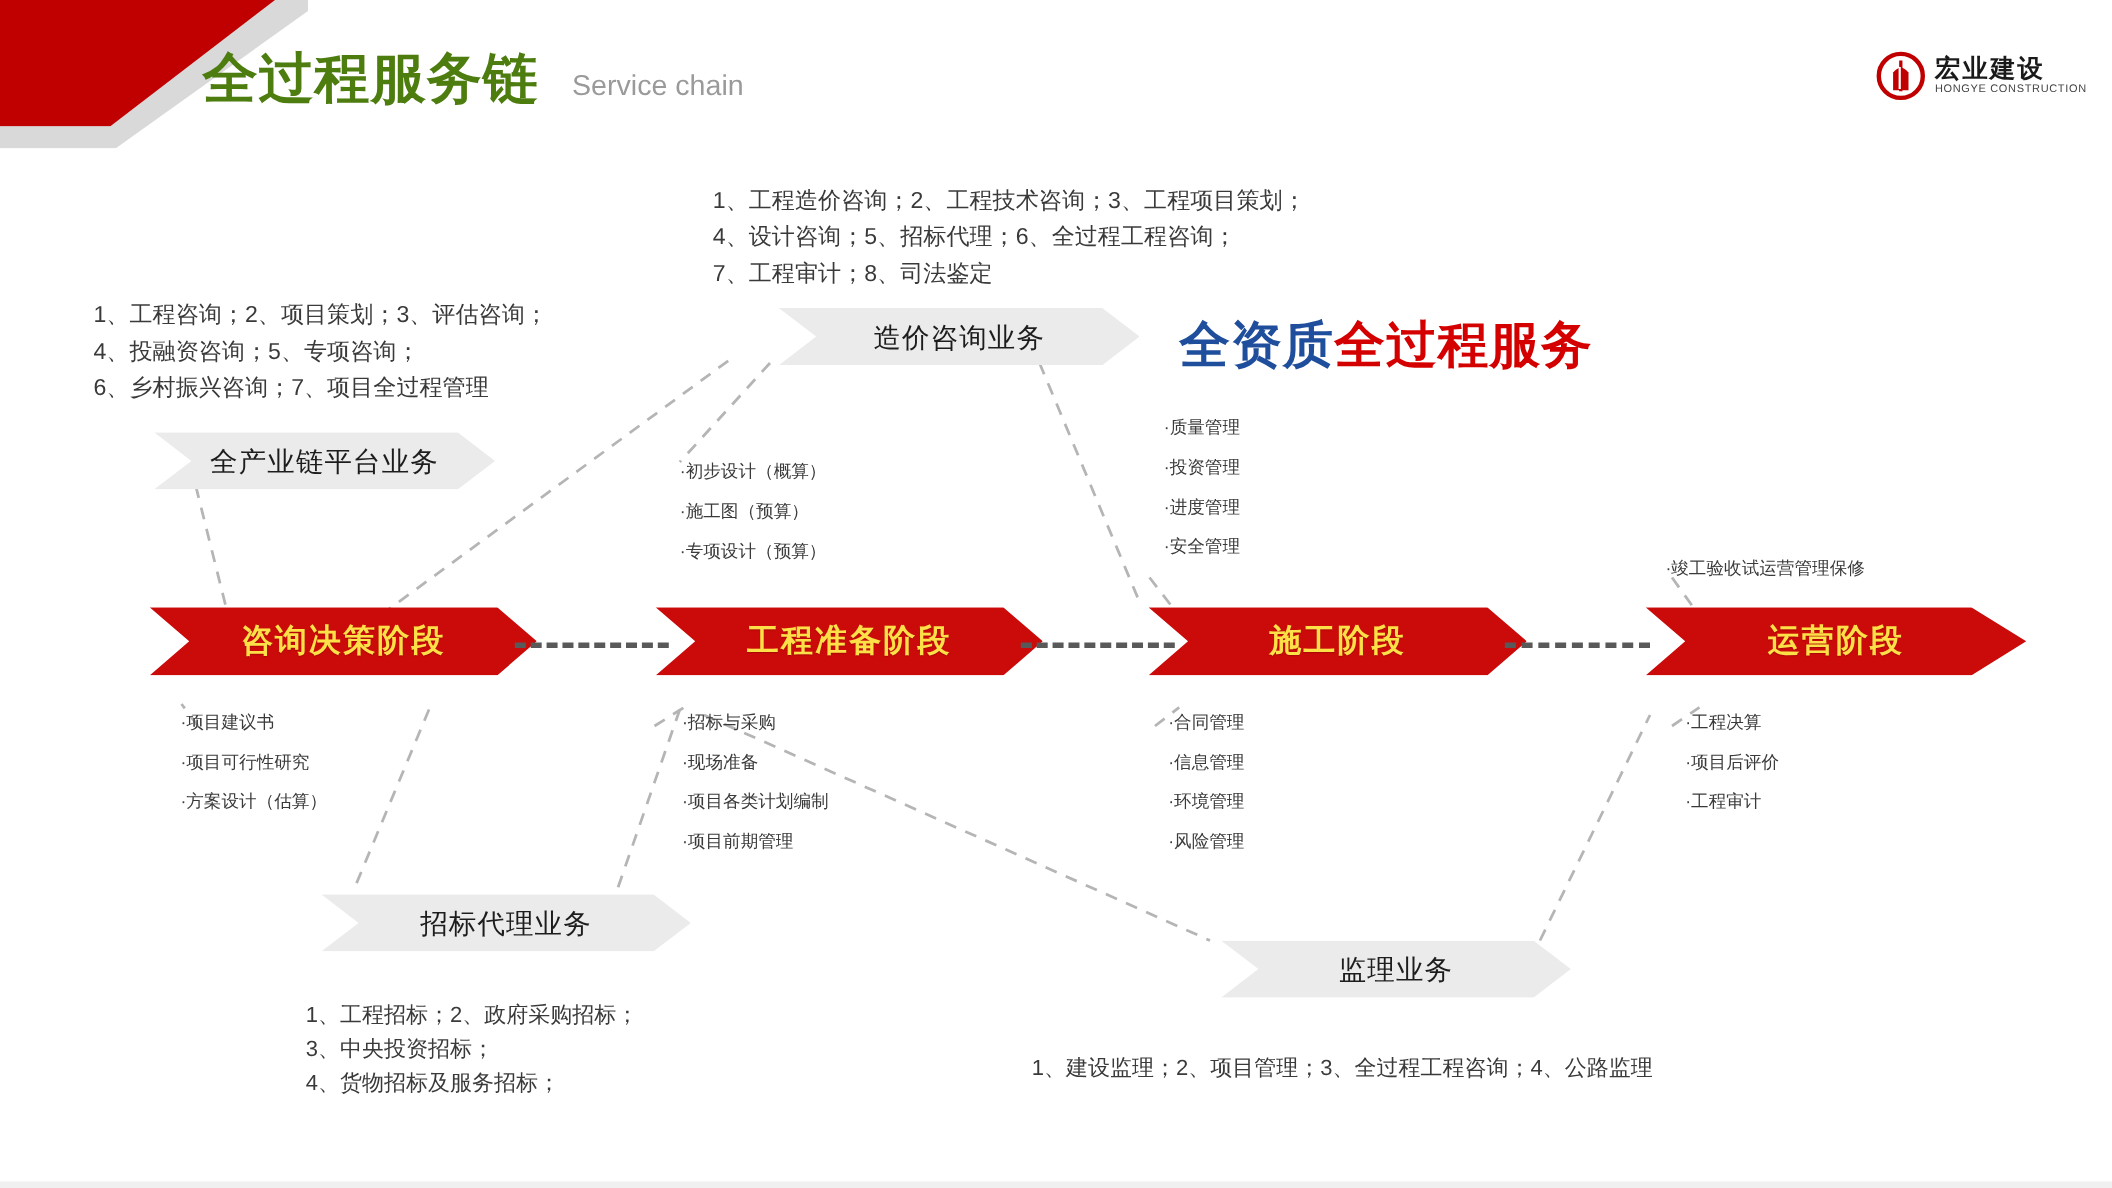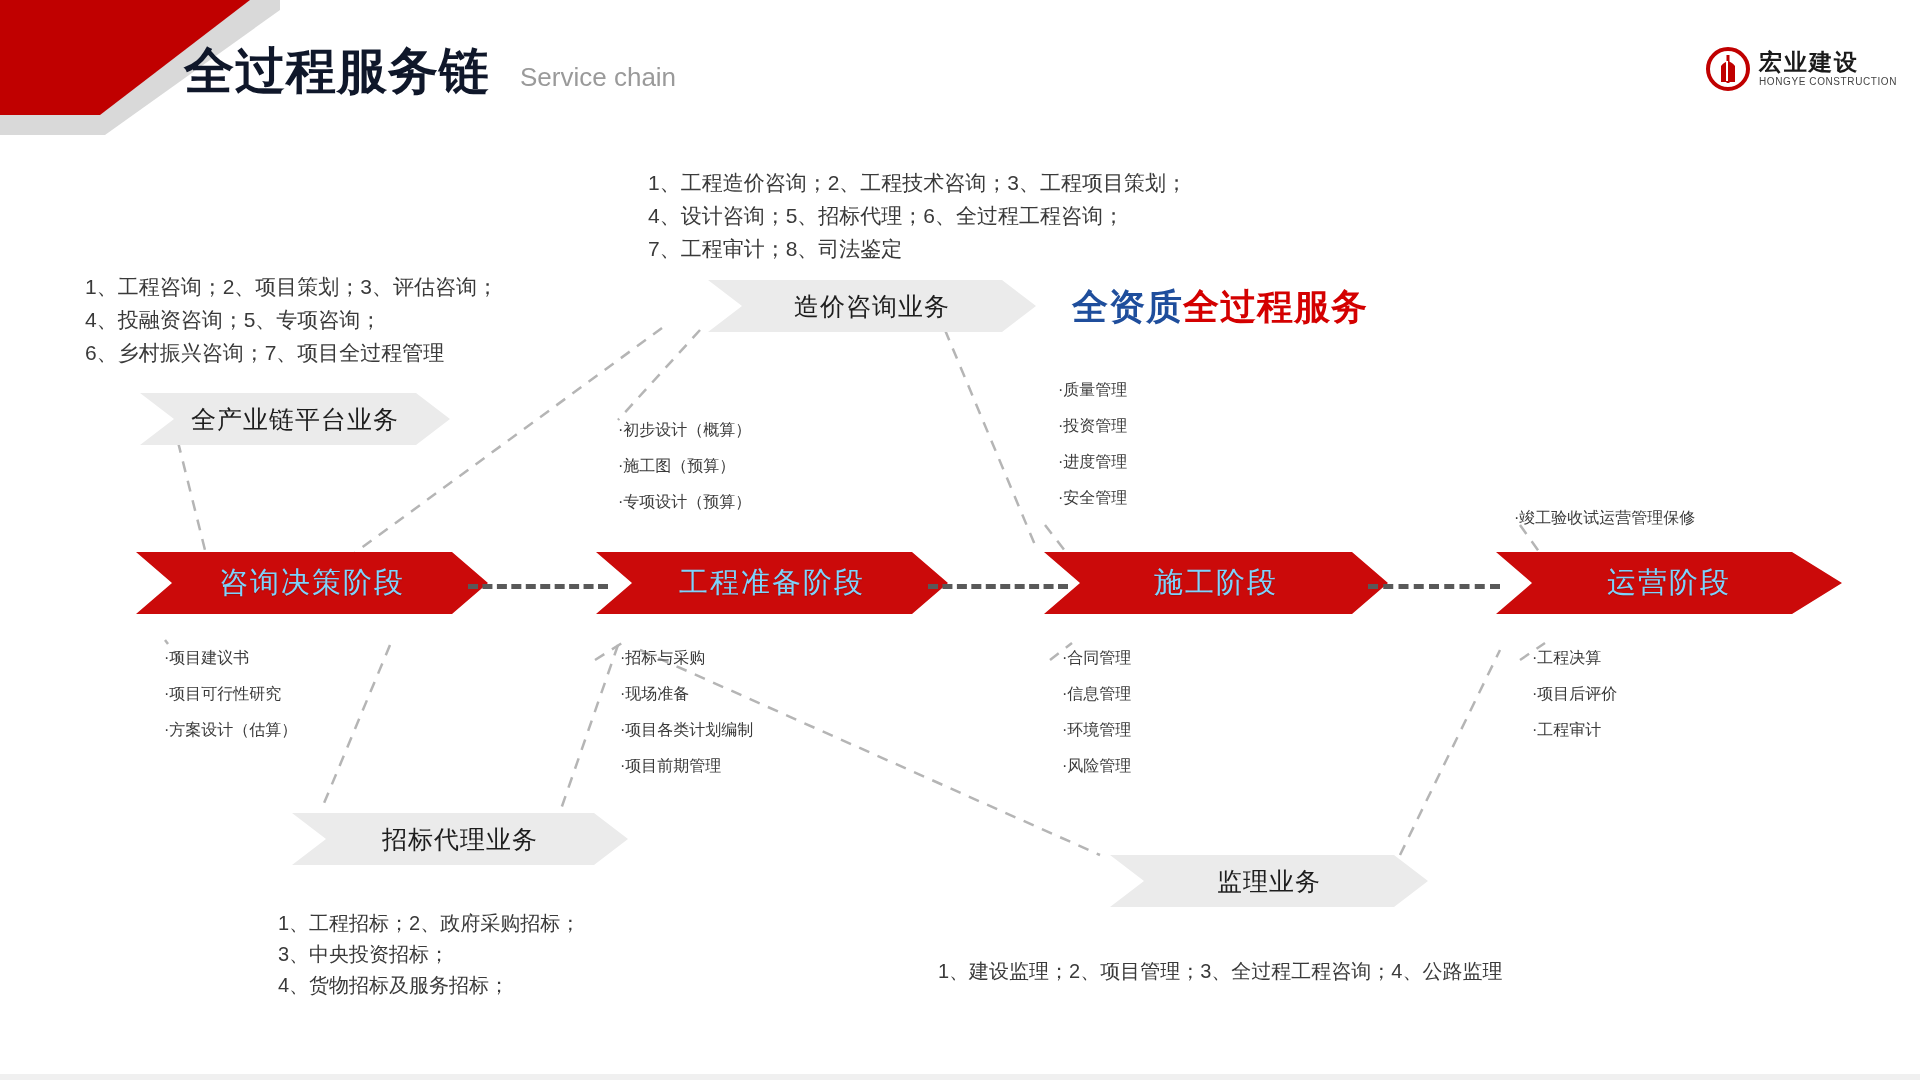--- a/index.html
+++ b/index.html
@@ -17,21 +17,21 @@
     background: #d9d9d9;
     clip-path: polygon(0 0, 280px 0, 280px 10px, 105px 135px, 0 135px);
   }
   .hdr-red-tri {
     position: absolute; left: 0; top: 0; width: 250px; height: 115px;
     background: #c00000;
     clip-path: polygon(0 0, 250px 0, 100px 115px, 0 115px);
   }
   .hdr-title {
     position: absolute; left: 184px; top: 38px;
-    font-size: 50px; font-weight: bold; color: #0f172a;
+    font-size: 50px; font-weight: bold; color: #4d7c0f;
     letter-spacing: 1px; white-space: nowrap;
   }
   .hdr-sub {
     position: absolute; left: 520px; top: 62px;
     font-size: 26px; color: #9a9a9a; white-space: nowrap;
   }
 
   
   .logo { position: absolute; left: 1705px; top: 46px; display: flex; align-items: center; gap: 8px; }
   .logo-mark { width: 46px; height: 46px; position: relative; }
@@ -46,41 +46,42 @@
 
   
   .blist { position: absolute; color: #3a3a3a; white-space: nowrap; }
   .blist .bi { font-size: 16px; line-height: 36px; }
 
   
   .stage {
     position: absolute; height: 62px;
     background: #cb0a0a;
     display: flex; align-items: center; justify-content: center;
-    color: #7dd3fc; font-size: 29px; letter-spacing: 2px;
+    color: #fde047; font-size: 29px; letter-spacing: 2px;
     clip-path: polygon(0 0, calc(100% - 36px) 0, 100% 50%, calc(100% - 36px) 100%, 0 100%, 36px 50%);
     text-shadow: 0 1px 1px rgba(0,0,0,.18);
+    font-weight: bold;
   }
   .stage.last {
     clip-path: polygon(0 0, calc(100% - 50px) 0, 100% 50%, calc(100% - 50px) 100%, 0 100%, 36px 50%);
   }
 
   
   .connector { position: absolute; height: 0; border-top: 5px dashed #595959; }
 
   
   .gchev {
     position: absolute; height: 52px; background: #ebebeb;
     display: flex; align-items: center; justify-content: center;
     color: #1d1d1d; font-size: 25px; letter-spacing: 1px; white-space: nowrap;
     clip-path: polygon(0 0, calc(100% - 34px) 0, 100% 50%, calc(100% - 34px) 100%, 0 100%, 34px 50%);
   }
 
   
-  .slogan { position: absolute; left: 1072px; top: 283px; font-size: 36px; font-weight: bold;
+  .slogan { position: absolute; left: 1072px; top: 283px; font-size: 46px; font-weight: bold;
             letter-spacing: 1px; white-space: nowrap; }
   .slogan .b { color: #1f4e9c; }
   .slogan .r { color: #d40000; }
 
   
   svg.links { position: absolute; left: 0; top: 0; width: 1920px; height: 1080px; pointer-events: none; }
 </style>
 </head>
 <body>
 

